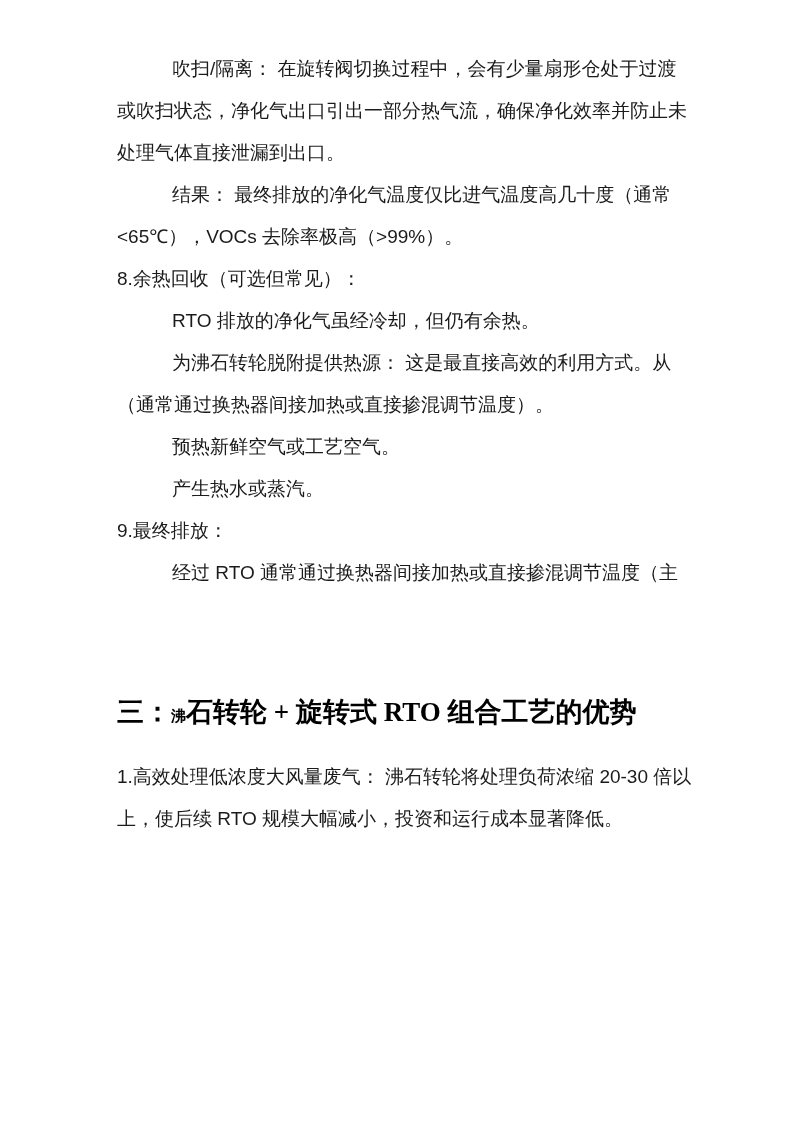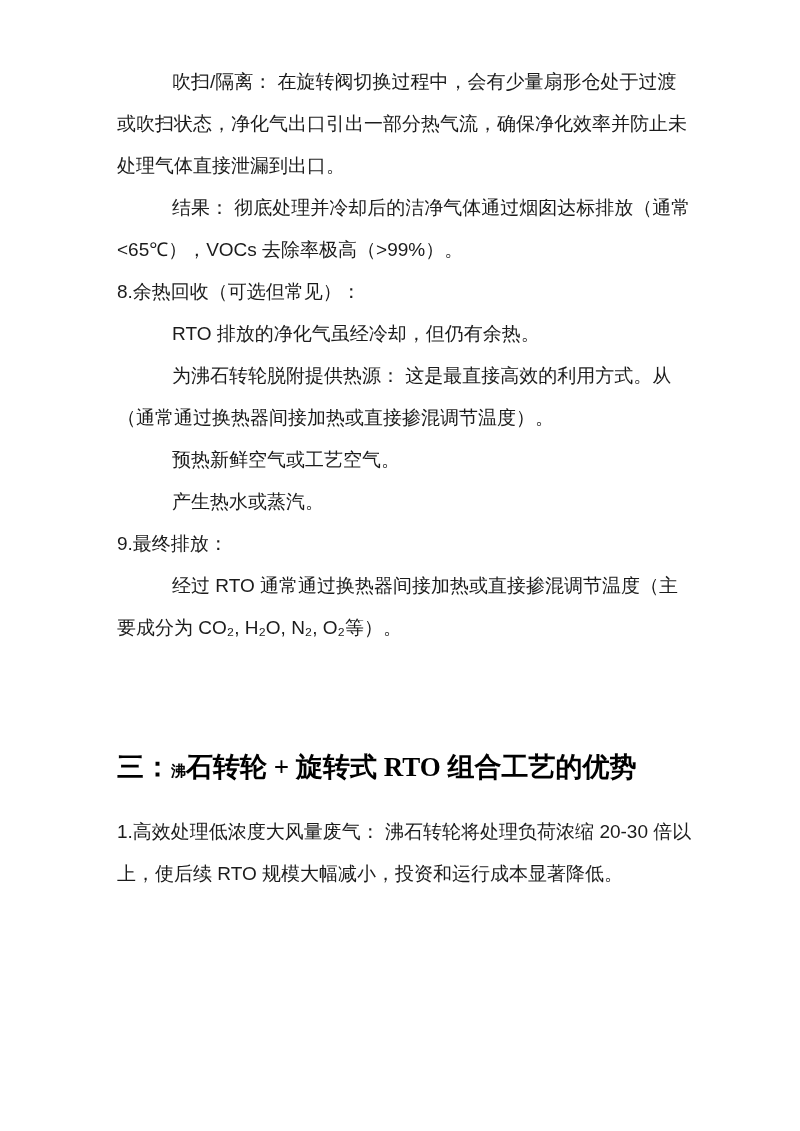--- a/index.html
+++ b/index.html
@@ -13,21 +13,21 @@
     height: 1131px;
     background: #ffffff;
     overflow: hidden;
     font-family: "Liberation Sans", sans-serif;
   }
   .text-block {
     padding-left: 117px;
     padding-right: 0;
   }
   .text-block.body-top {
-    padding-top: 61px;
+    padding-top: 48px;
   }
   .line {
     height: 42px;
     line-height: 42px;
     font-size: 19px;
     color: #1b1b1b;
     white-space: nowrap;
     font-family: "Liberation Sans", sans-serif;
   }
   .line.indent {
@@ -52,31 +52,30 @@
 </style>
 </head>
 <body>
 
 <div class="page">
 
   <div class="text-block body-top">
       <div class="line indent">吹扫/隔离： 在旋转阀切换过程中，会有少量扇形仓处于过渡</div>
       <div class="line">或吹扫状态，净化气出口引出一部分热气流，确保净化效率并防止未</div>
       <div class="line">处理气体直接泄漏到出口。</div>
-      <div class="line indent">结果： 彻底处理并冷却后的洁净气体通过烟囱达标排放（通常</div>
+      <div class="line indent">结果： 最终排放的净化气温度仅比进气温度高几十度（通常</div>
       <div class="line">&lt;65℃），VOCs 去除率极高（&gt;99%）。</div>
       <div class="line">8.余热回收（可选但常见）：</div>
       <div class="line indent">RTO 排放的净化气虽经冷却，但仍有余热。</div>
       <div class="line indent">为沸石转轮脱附提供热源： 这是最直接高效的利用方式。从</div>
       <div class="line">（通常通过换热器间接加热或直接掺混调节温度）。</div>
       <div class="line indent">预热新鲜空气或工艺空气。</div>
       <div class="line indent">产生热水或蒸汽。</div>
       <div class="line">9.最终排放：</div>
       <div class="line indent">经过 RTO 通常通过换热器间接加热或直接掺混调节温度（主</div>
-      <div class="line">要成分为 CO₂, H₂O, N₂, O₂等）。</div>
     </div>
 
   <div class="section-heading"><span>三：</span><span class="small-char">沸</span><span>石转轮 + 旋转式 RTO 组合工艺的优势</span></div>
 
   <div class="text-block tail">
       <div class="line">1.高效处理低浓度大风量废气： 沸石转轮将处理负荷浓缩 20-30 倍以</div>
       <div class="line">上，使后续 RTO 规模大幅减小，投资和运行成本显著降低。</div>
     </div>
 
 </div>

